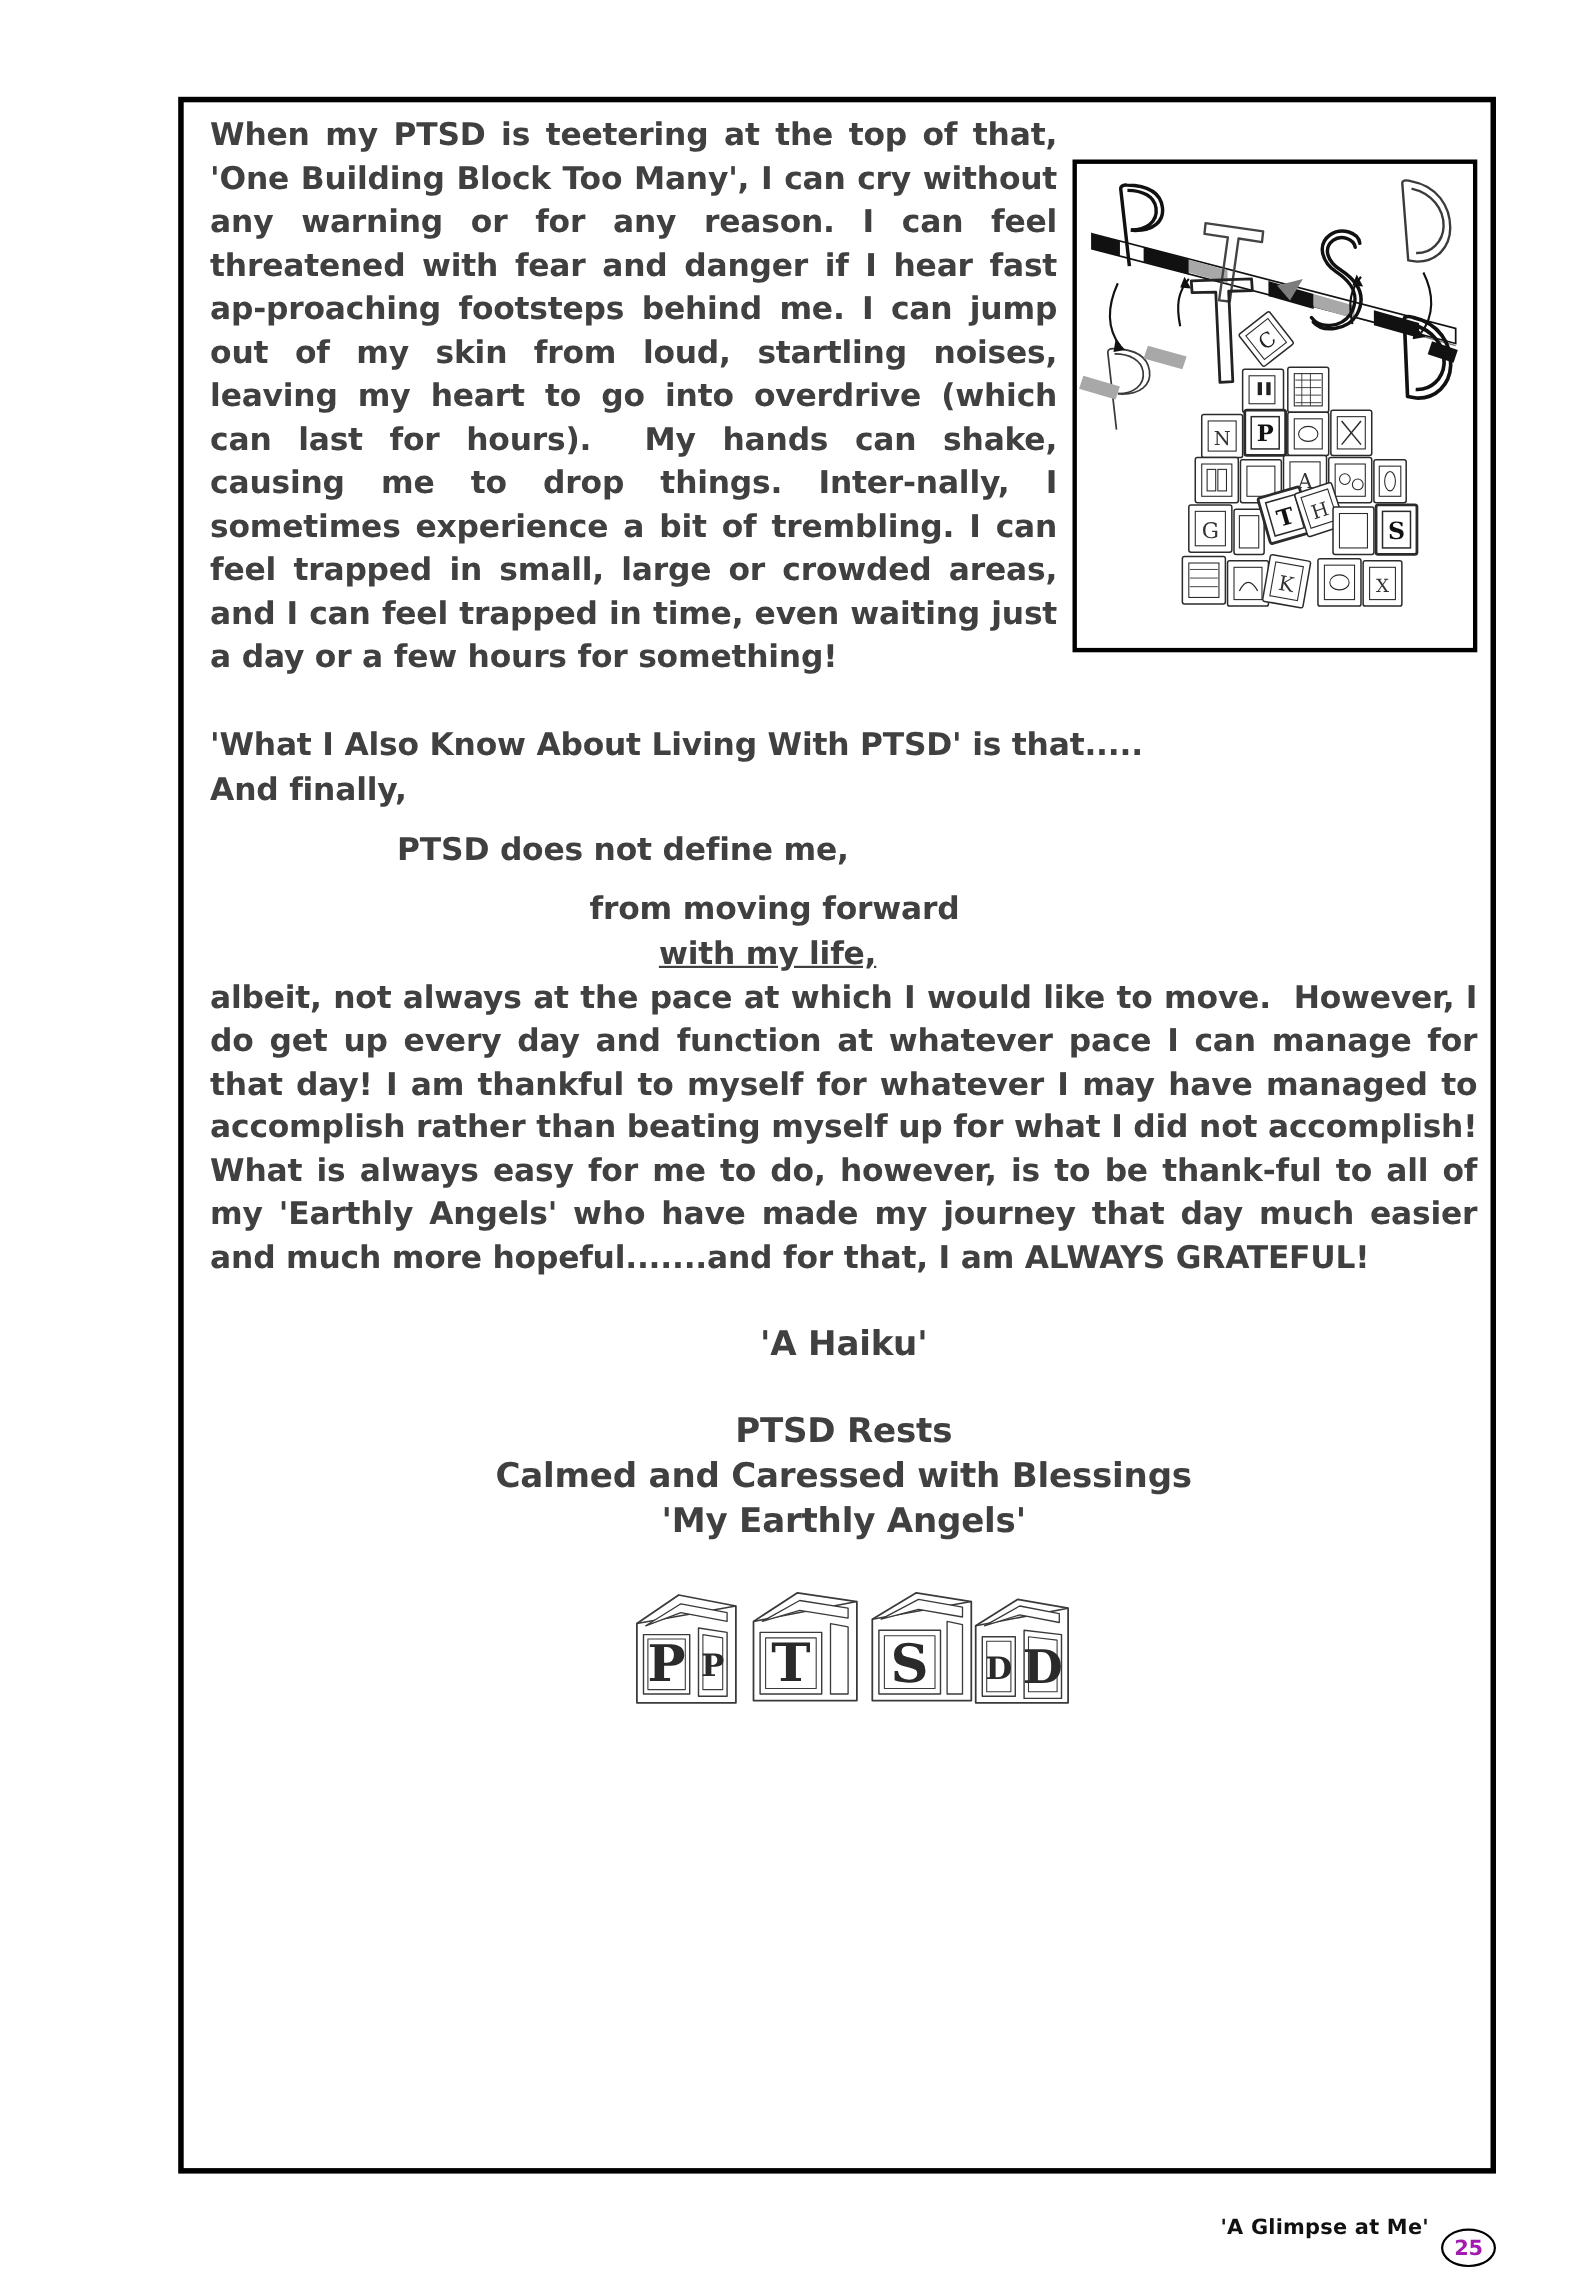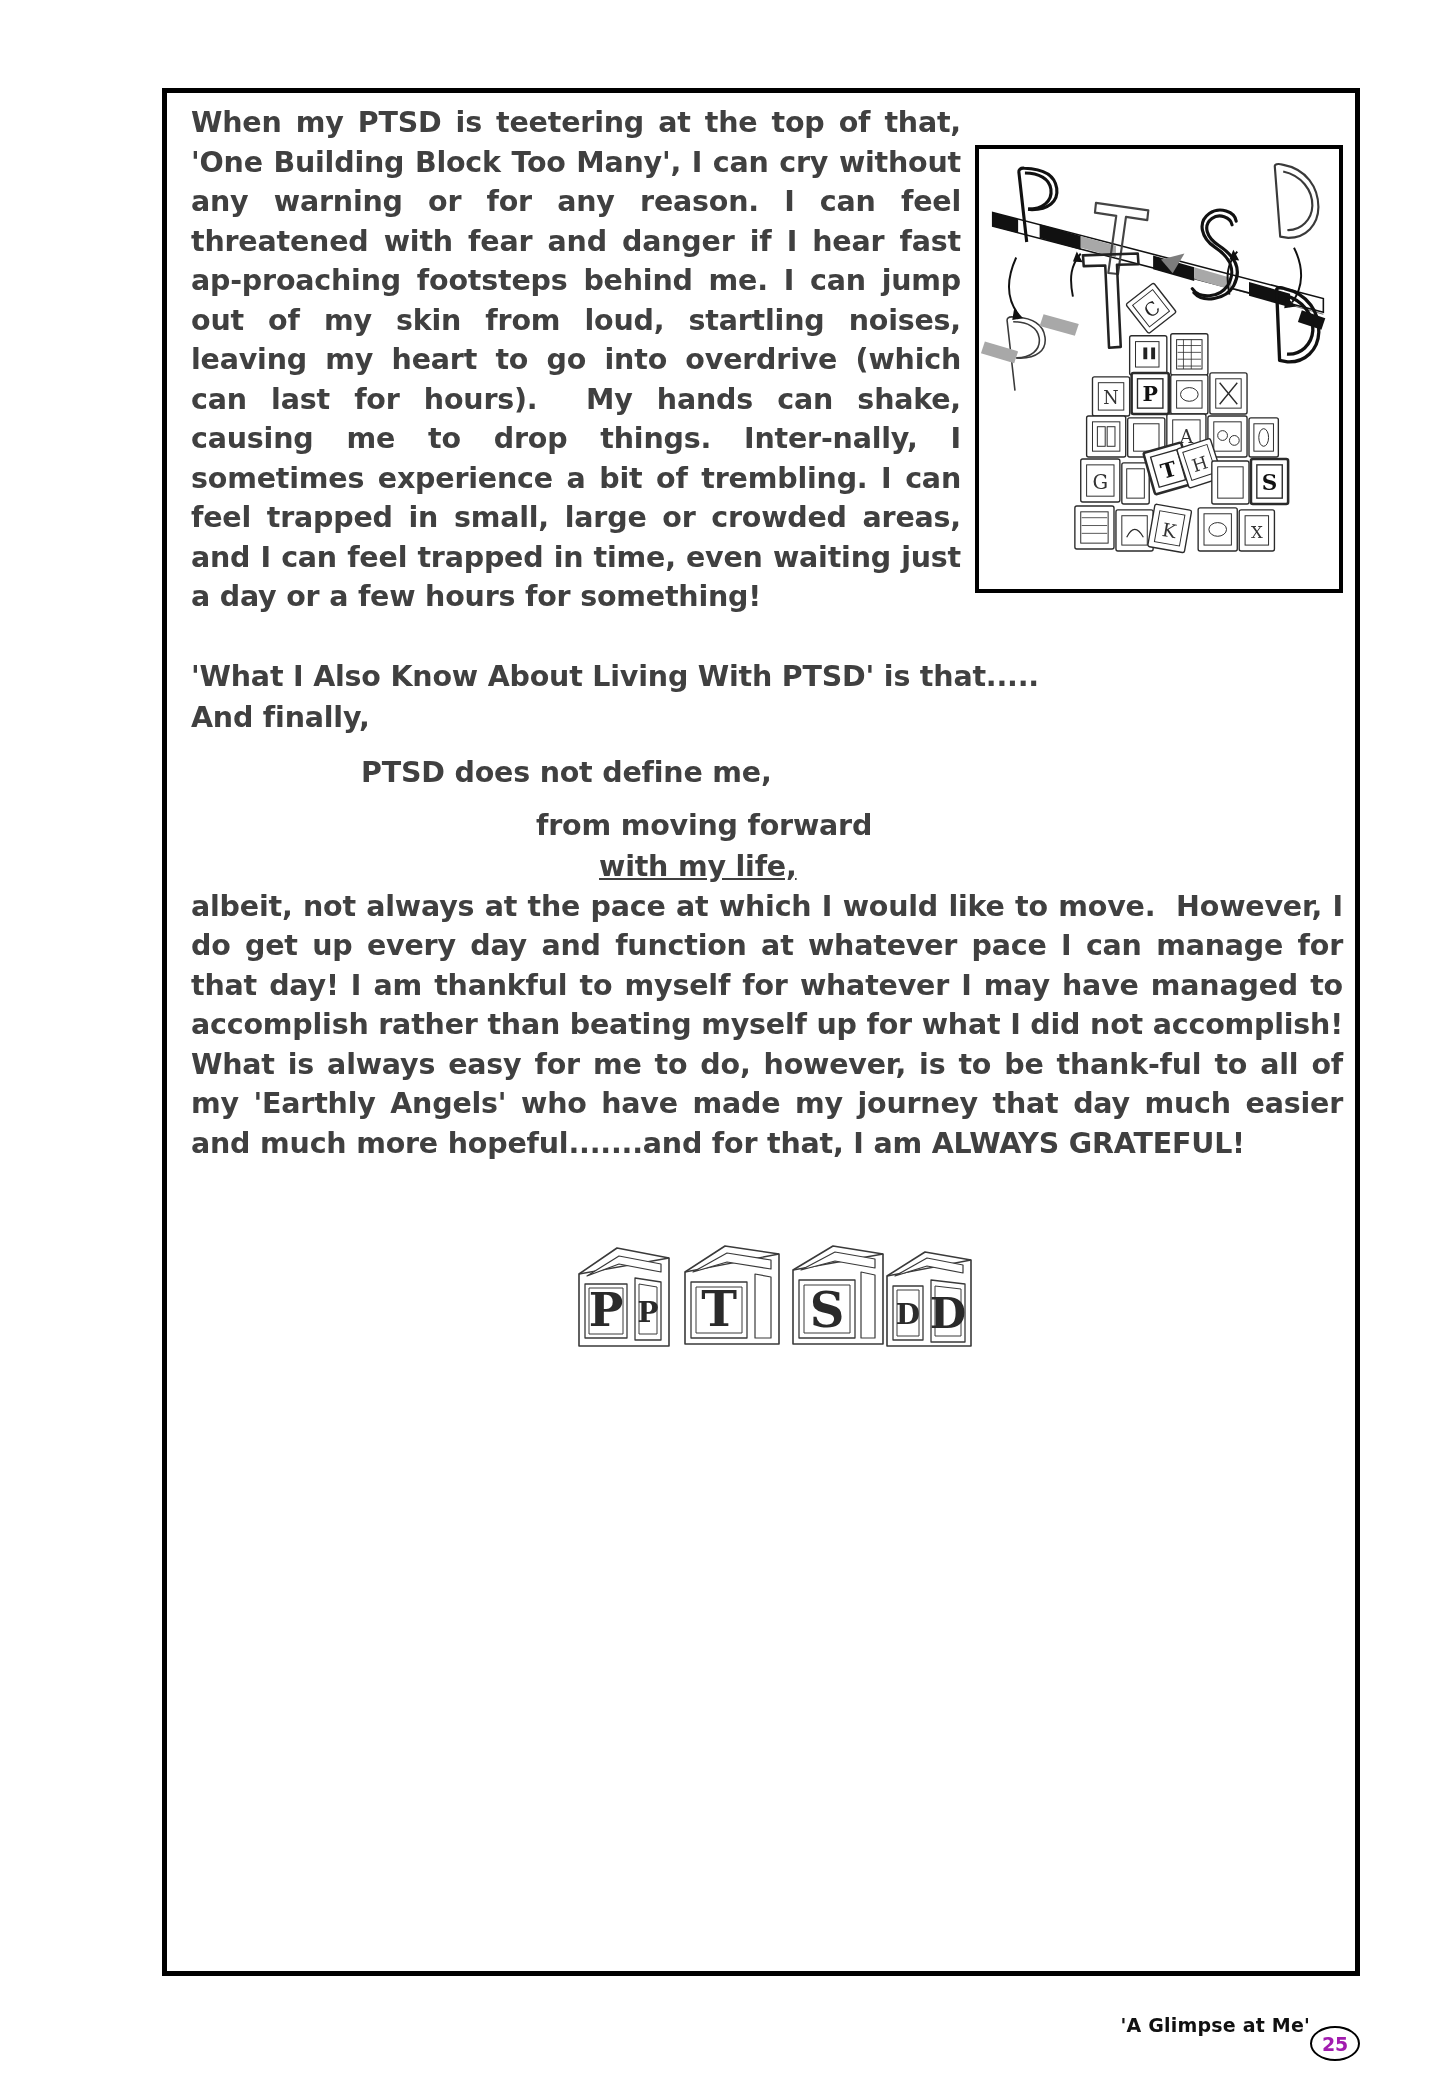--- a/index.html
+++ b/index.html
@@ -114,20 +114,21 @@
     top: 1988px;
     width: 1445px;
     height: 60px;
   }
   #footer-inner {
     position: absolute;
     right: 85px;
     top: 0;
     display: flex;
     align-items: center;
+    gap: 11px;
   }
   #footer-title {
     font-size: 19px;
     font-weight: 600;
     color: #111;
     letter-spacing: 0.2px;
     white-space: nowrap;
   }
   #page-number-badge {
     width: 46px;
@@ -356,20 +357,27 @@
       <p class="hand stagger ind-0">And finally,</p>
       <p class="hand stagger ind-1">PTSD does not define me,</p>
       <p class="hand stagger ind-3">from moving forward</p>
       <p class="hand stagger ind-4">with my life,</p>
     </div>
 
     <p class="hand para">albeit, not always at the pace at which I would like to move.  However, I do get up every day and function at whatever pace I can manage for that day! I am thankful to myself for whatever I may have managed to accomplish rather than beating myself up for what I did not accomplish!  What is always easy for me to do, however, is to be thank-ful to all of my 'Earthly Angels' who have made my journey that day much easier and much more hopeful.......and for that, I am ALWAYS GRATEFUL!</p>
 
     <div class="blank-line"></div>
 
+    <div>
+      <p class="hand haiku-title">'A Haiku'</p>
+      <div class="blank-line"></div>
+      <p class="hand haiku-line">PTSD Rests</p>
+      <p class="hand haiku-line">Calmed and Caressed with Blessings</p>
+      <p class="hand haiku-line">'My Earthly Angels'</p>
+    </div>
 
     <svg id="bottom-blocks-art" viewBox="0 0 420 130" xmlns="http://www.w3.org/2000/svg">
       <g fill="#ffffff" stroke="#3a3a3a" stroke-width="1.6" stroke-linejoin="round">
 
         <g>
           <path d="M22,46 L60,20 L112,30 L112,118 L22,118 Z"></path>
           <path d="M22,46 L112,30" stroke-width="1.4"></path>
           <path d="M60,20 L60,118" stroke-width="0"></path>
           <path d="M30,48 L62,28 L104,36 L104,44 L62,36 Z" stroke-width="1.2"></path>
           <rect x="28" y="56" width="42" height="54" stroke-width="1.3"></rect>

